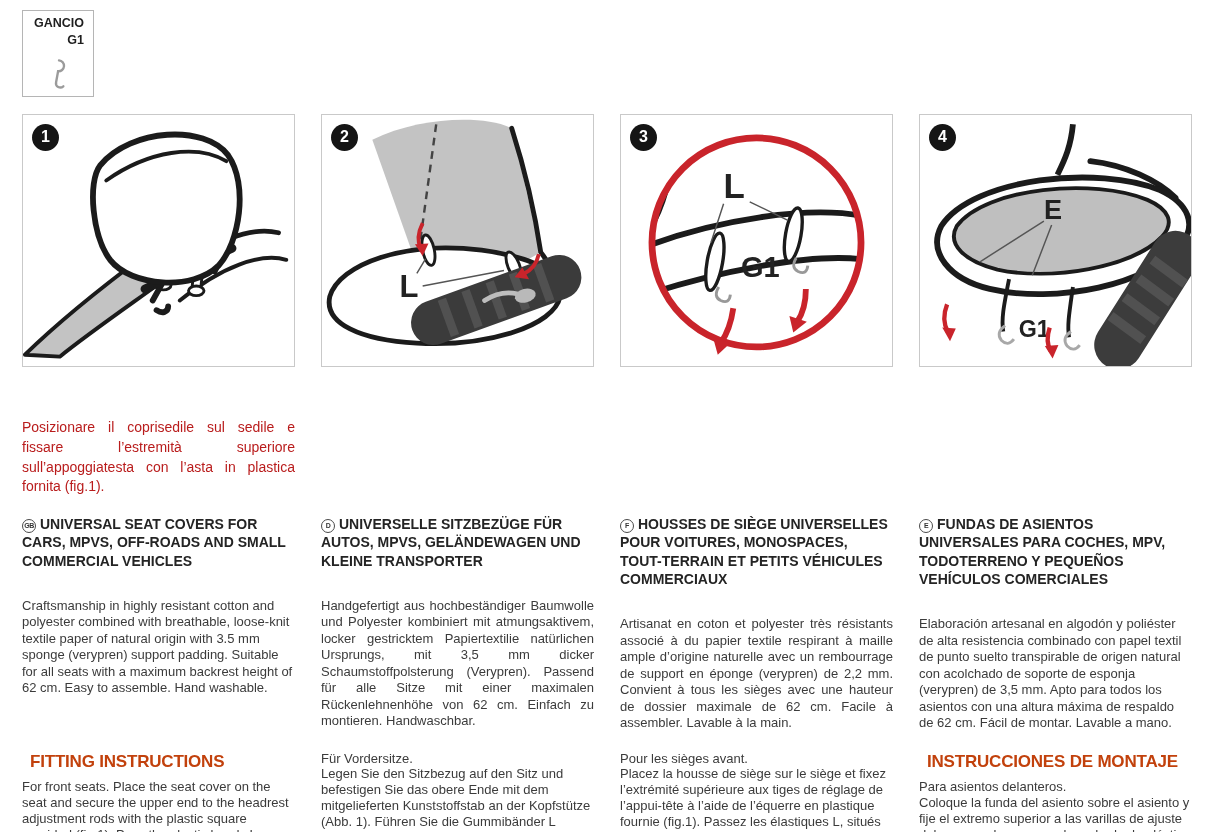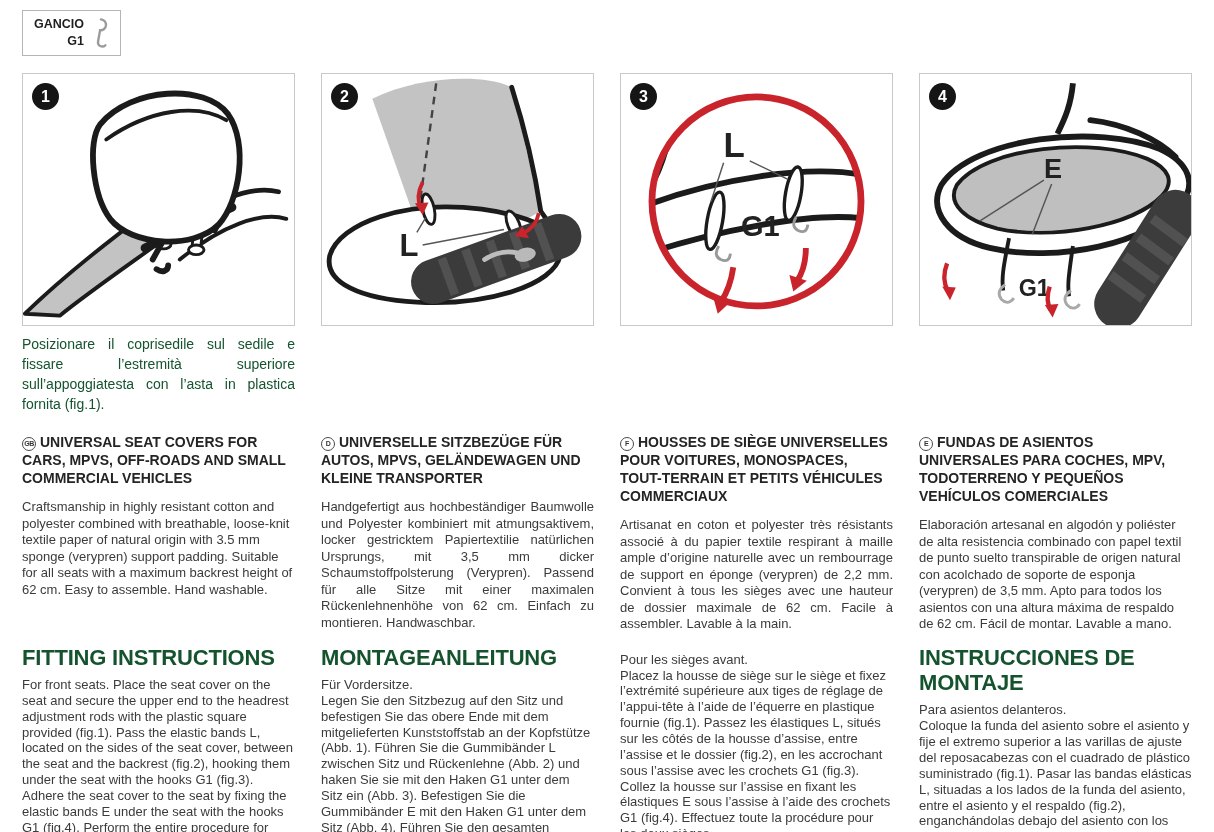--- a/index.html
+++ b/index.html
@@ -6,46 +6,46 @@
   body{
     width:1214px;height:832px;background:#ffffff;overflow:hidden;
     font-family:"Liberation Sans","DejaVu Sans",sans-serif;color:#3b3b3b;
     -webkit-font-smoothing:antialiased;
   }
   .page{padding:8px 22px 0 22px;}
   
   .header{display:flex;justify-content:space-between;align-items:flex-start;}
   .title{color:#c32127;font-size:24px;font-weight:bold;letter-spacing:-0.3px;line-height:1.1;margin:0;}
   .subtitle{color:#262626;font-size:17px;font-weight:bold;margin:4px 0 0 0;letter-spacing:-0.2px;}
-  .hook-box{border:1px solid #b5b5b5;background:#fff;display:flex;align-items:center;gap:7px;padding:4px 9px 4px 11px;margin-top:2px;}
+  .hook-box{border:1px solid #b5b5b5;background:#fff;display:flex;align-items:center;gap:7px;padding:4px 9px 4px 11px;margin-top:2px;flex-direction:column;}
   .hook-text{text-align:right;font-weight:bold;font-size:12.5px;color:#1e1e1e;line-height:1.35;}
   
   .cols{display:grid;grid-template-columns:repeat(4,1fr);column-gap:26px;}
   
   .figures{margin-top:17px;}
   .panel{position:relative;border:1px solid #c9c9c9;height:253px;background:#fff;box-sizing:border-box;}
   .panel svg{position:absolute;left:0;top:0;width:100%;height:100%;}
   .badge{position:absolute;top:9px;left:9px;width:27px;height:27px;border-radius:50%;background:#151515;color:#fff;
          font-weight:bold;font-size:16px;display:flex;align-items:center;justify-content:center;z-index:2;}
   
   .captions{margin-top:9px;}
-  .caption{font-size:14px;line-height:1.42;color:#14532d;}
+  .caption{font-size:14px;line-height:1.42;color:#b91c1c;margin-top:42px;}
   .span2{grid-column:2 / span 2;}
   .colpos4{grid-column:4;}
   .justify{text-align:justify;}
   
   .descs{margin-top:18px;}
   .desc-title{font-size:14px;font-weight:bold;color:#242424;line-height:1.3;margin:0;}
   .lang-badge{display:inline-block;width:12px;height:12px;border:1px solid #4a4a4a;border-radius:50%;
               font-size:7px;line-height:12px;text-align:center;font-weight:bold;color:#333;
               letter-spacing:-0.5px;margin-right:4px;vertical-align:1px;}
-  .desc-body{margin-top:12px;font-size:13px;line-height:1.27;}
+  .desc-body{margin-top:28px;font-size:13px;line-height:1.27;}
   
   .instrs{margin-top:12px;}
-  .instr-title{color:#14532d;font-size:22px;font-weight:bold;letter-spacing:-0.2px;margin:0;line-height:1.15;}
+  .instr-title{color:#c2410c;font-size:17px;font-weight:bold;letter-spacing:-0.2px;margin:8px;line-height:1.15;}
   .instr-body{margin-top:7px;font-size:13px;line-height:1.22;white-space:pre-line;}
   svg text{font-family:"Liberation Sans","DejaVu Sans",sans-serif;}
 </style>
 </head>
 <body>
 
 <div class="page">
 
   <div class="header">
     <div class="hook-box">
@@ -179,21 +179,20 @@
       <div class="desc-body">Elaboración artesanal en algodón y poliéster de alta resistencia combinado con papel textil de punto suelto transpirable de origen natural con acolchado de soporte de esponja (verypren) de 3,5 mm. Apto para todos los asientos con una altura máxima de respaldo de 62 cm. Fácil de montar. Lavable a mano.</div>
     </div>
   </div>
 
   <div class="cols instrs">
     <div>
       <p class="instr-title">FITTING INSTRUCTIONS</p>
       <div class="instr-body">For front seats. Place the seat cover on the seat and secure the upper end to the headrest adjustment rods with the plastic square provided (fig.1). Pass the elastic bands L, located on the sides of the seat cover, between the seat and the backrest (fig.2), hooking them under the seat with the hooks G1 (fig.3). Adhere the seat cover to the seat by fixing the elastic bands E under the seat with the hooks G1 (fig.4). Perform the entire procedure for both seats.</div>
     </div>
     <div>
-      <p class="instr-title">MONTAGEANLEITUNG</p>
       <div class="instr-body">Für Vordersitze.
 Legen Sie den Sitzbezug auf den Sitz und befestigen Sie das obere Ende mit dem mitgelieferten Kunststoffstab an der Kopfstütze (Abb. 1). Führen Sie die Gummibänder L zwischen Sitz und Rückenlehne (Abb. 2) und haken Sie sie mit den Haken G1 unter dem Sitz ein (Abb. 3). Befestigen Sie die Gummibänder E mit den Haken G1 unter dem Sitz (Abb. 4). Führen Sie den gesamten Vorgang für beide Sitze durch.</div>
     </div>
     <div>
       <div class="instr-body">Pour les sièges avant.
 Placez la housse de siège sur le siège et fixez l’extrémité supérieure aux tiges de réglage de l’appui-tête à l’aide de l’équerre en plastique fournie (fig.1). Passez les élastiques L, situés sur les côtés de la housse d’assise, entre l’assise et le dossier (fig.2), en les accrochant sous l’assise avec les crochets G1 (fig.3). Collez la housse sur l’assise en fixant les élastiques E sous l’assise à l’aide des crochets G1 (fig.4). Effectuez toute la procédure pour les deux sièges.</div>
     </div>
     <div>
       <p class="instr-title">INSTRUCCIONES DE MONTAJE</p>
       <div class="instr-body">Para asientos delanteros.

